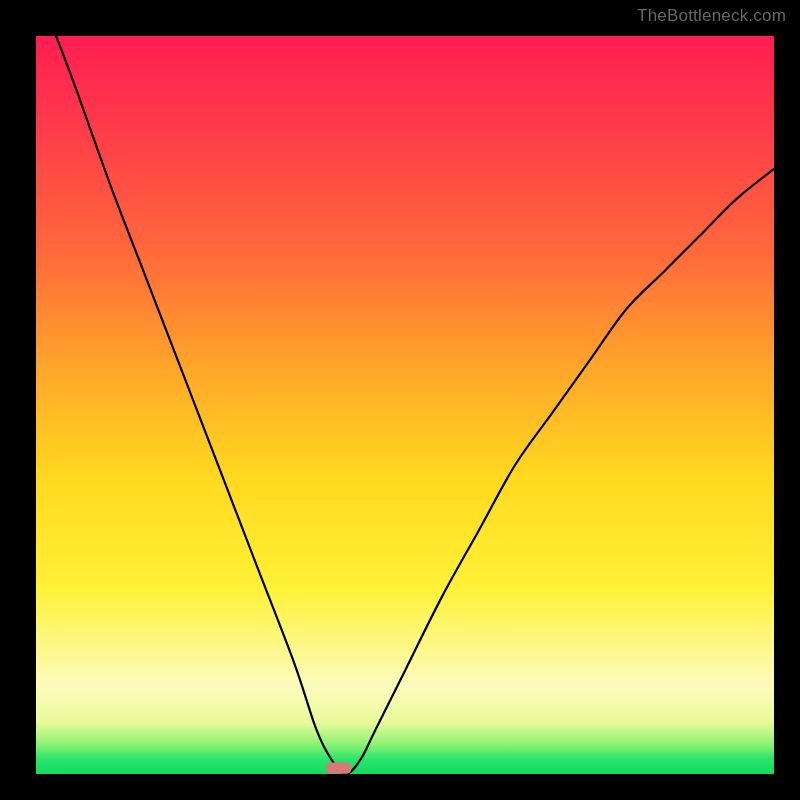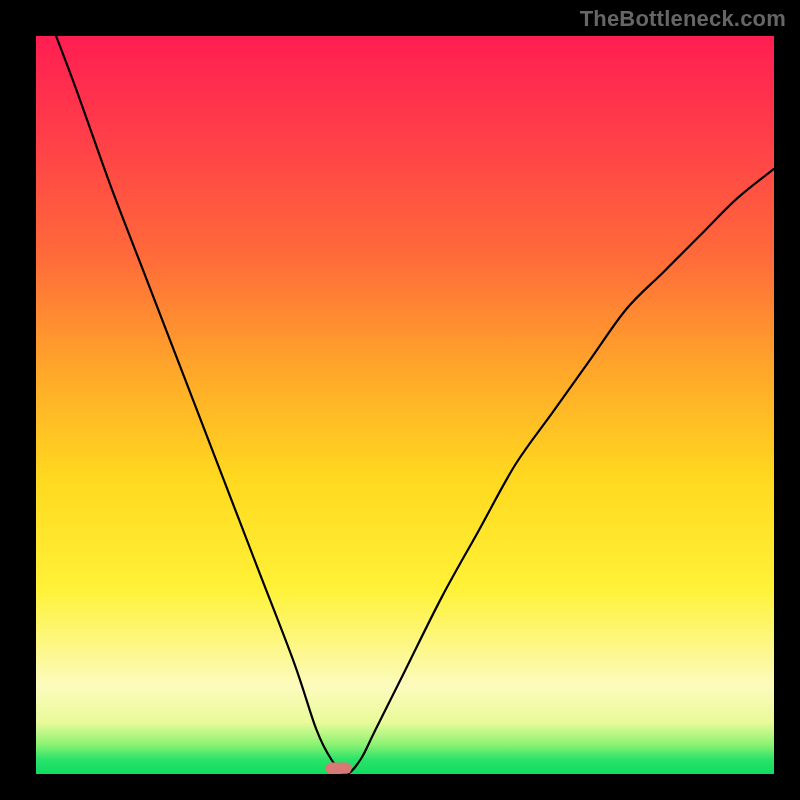--- a/index.html
+++ b/index.html
@@ -15,22 +15,22 @@
     position: relative;
     width: 800px;
     height: 800px;
     background: #000;
   }
   .watermark {
     position: absolute;
     top: 6px;
     right: 14px;
     color: #666;
-    font-size: 22px;
-    font-weight: 700;
+    font-size: 17px;
+    font-weight: 400;
     letter-spacing: 0.2px;
     z-index: 10;
   }
   .plot-area {
     position: absolute;
     left: 36px;
     top: 36px;
     width: 738px;
     height: 738px;
     overflow: hidden;

